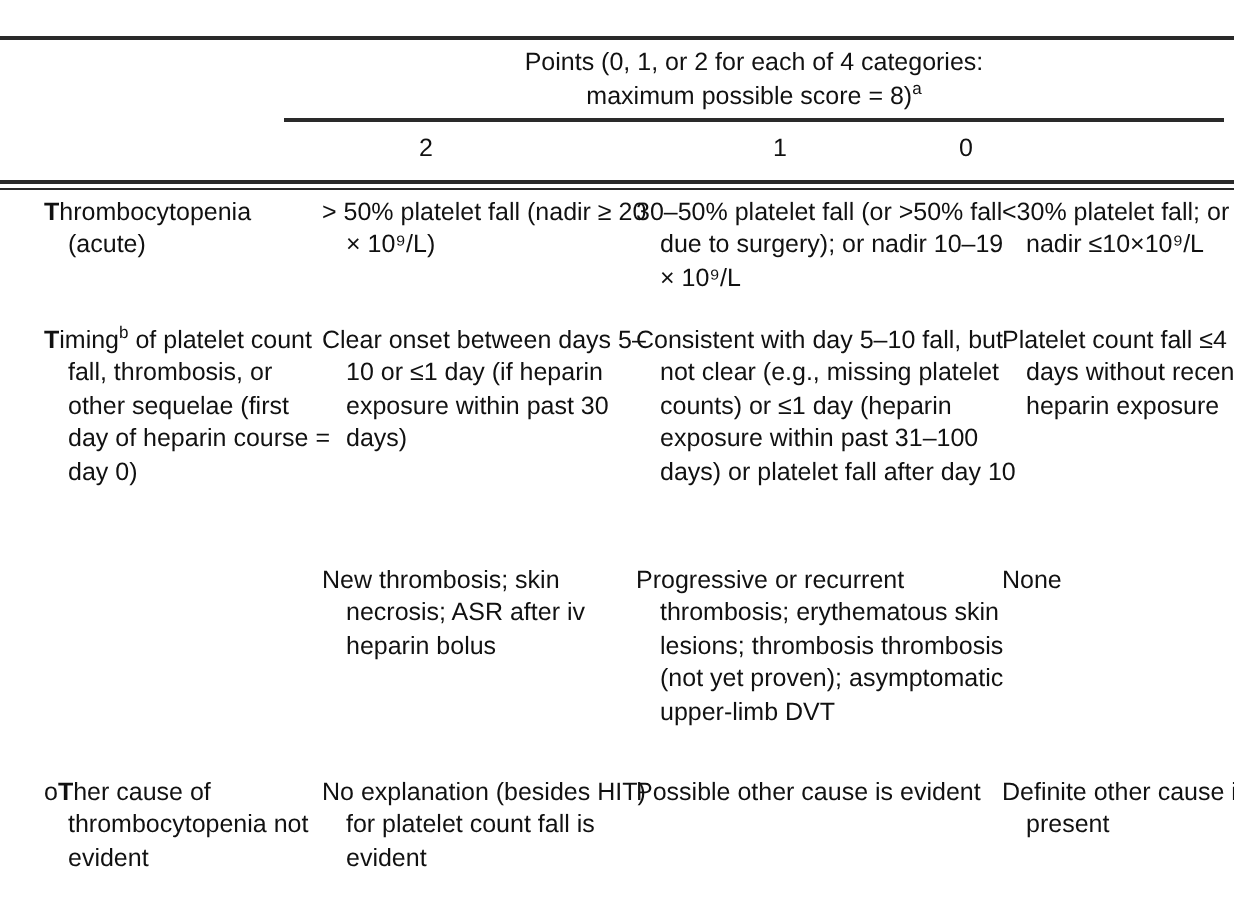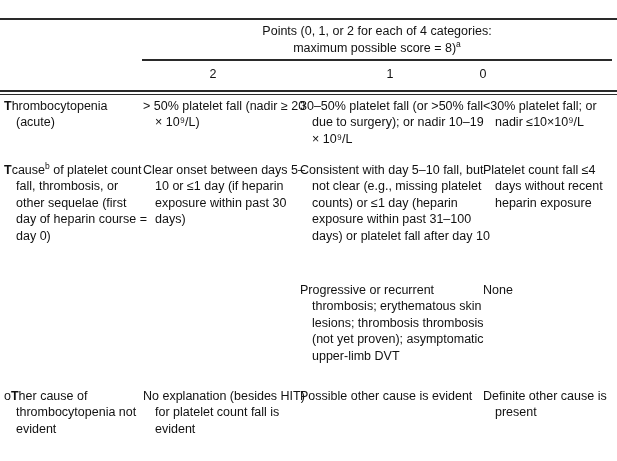--- a/index.html
+++ b/index.html
@@ -60,21 +60,21 @@
     text-align: center;
     width: 60px;
   }
   .colhead-2 { left: 183px; }
   .colhead-1 { left: 360px; }
   .colhead-0 { left: 453px; }
 
   
   .body {
     position: absolute;
-    left: 0;
+    left: 18px;
     right: 0;
     top: 84px;
   }
 
   .row {
     position: relative;
     width: 100%;
   }
 
   .cell {
@@ -123,27 +123,28 @@
   <div class="body">
 
     <div class="row row-1">
       <div class="cell c1"><span class="bold-t">T</span><span>hrombocytopenia (acute)</span></div>
       <div class="cell c2">&gt; 50% platelet fall (nadir ≥ 20 × 10⁹/L)</div>
       <div class="cell c3">30–50% platelet fall (or &gt;50% fall due to surgery); or nadir 10–19 × 10⁹/L</div>
       <div class="cell c4">&lt;30% platelet fall; or nadir ≤10×10⁹/L</div>
     </div>
 
     <div class="row row-2">
-      <div class="cell c1"><span class="bold-t">T</span><span>cause</span><sup>b</sup><span> of platelet count fall, thrombosis, or other sequelae (first day of heparin course = day 0)</span></div>
+      <div class="cell c1"><span class="bold-t">T</span><span>iming</span><sup>b</sup><span> of platelet count fall, thrombosis, or other sequelae (first day of heparin course = day 0)</span></div>
       <div class="cell c2">Clear onset between days 5–10 or ≤1 day (if heparin exposure within past 30 days)</div>
       <div class="cell c3">Consistent with day 5–10 fall, but not clear (e.g., missing platelet counts) or ≤1 day (heparin exposure within past 31–100 days) or platelet fall after day 10</div>
       <div class="cell c4">Platelet count fall ≤4 days without recent heparin exposure</div>
     </div>
 
     <div class="row row-3">
+      <div class="cell c2">New thrombosis; skin necrosis; ASR after iv heparin bolus</div>
       <div class="cell c3">Progressive or recurrent thrombosis; erythematous skin lesions; thrombosis thrombosis (not yet proven); asymptomatic upper-limb DVT</div>
       <div class="cell c4">None</div>
     </div>
 
     <div class="row row-4">
       <div class="cell c1"><span>o</span><span class="bold-t">T</span><span>her cause of thrombocytopenia not evident</span></div>
       <div class="cell c3">Possible other cause is evident</div>
       <div class="cell c2">No explanation (besides HIT) for platelet count fall is evident</div>
       <div class="cell c4">Definite other cause is present</div>
     </div>

